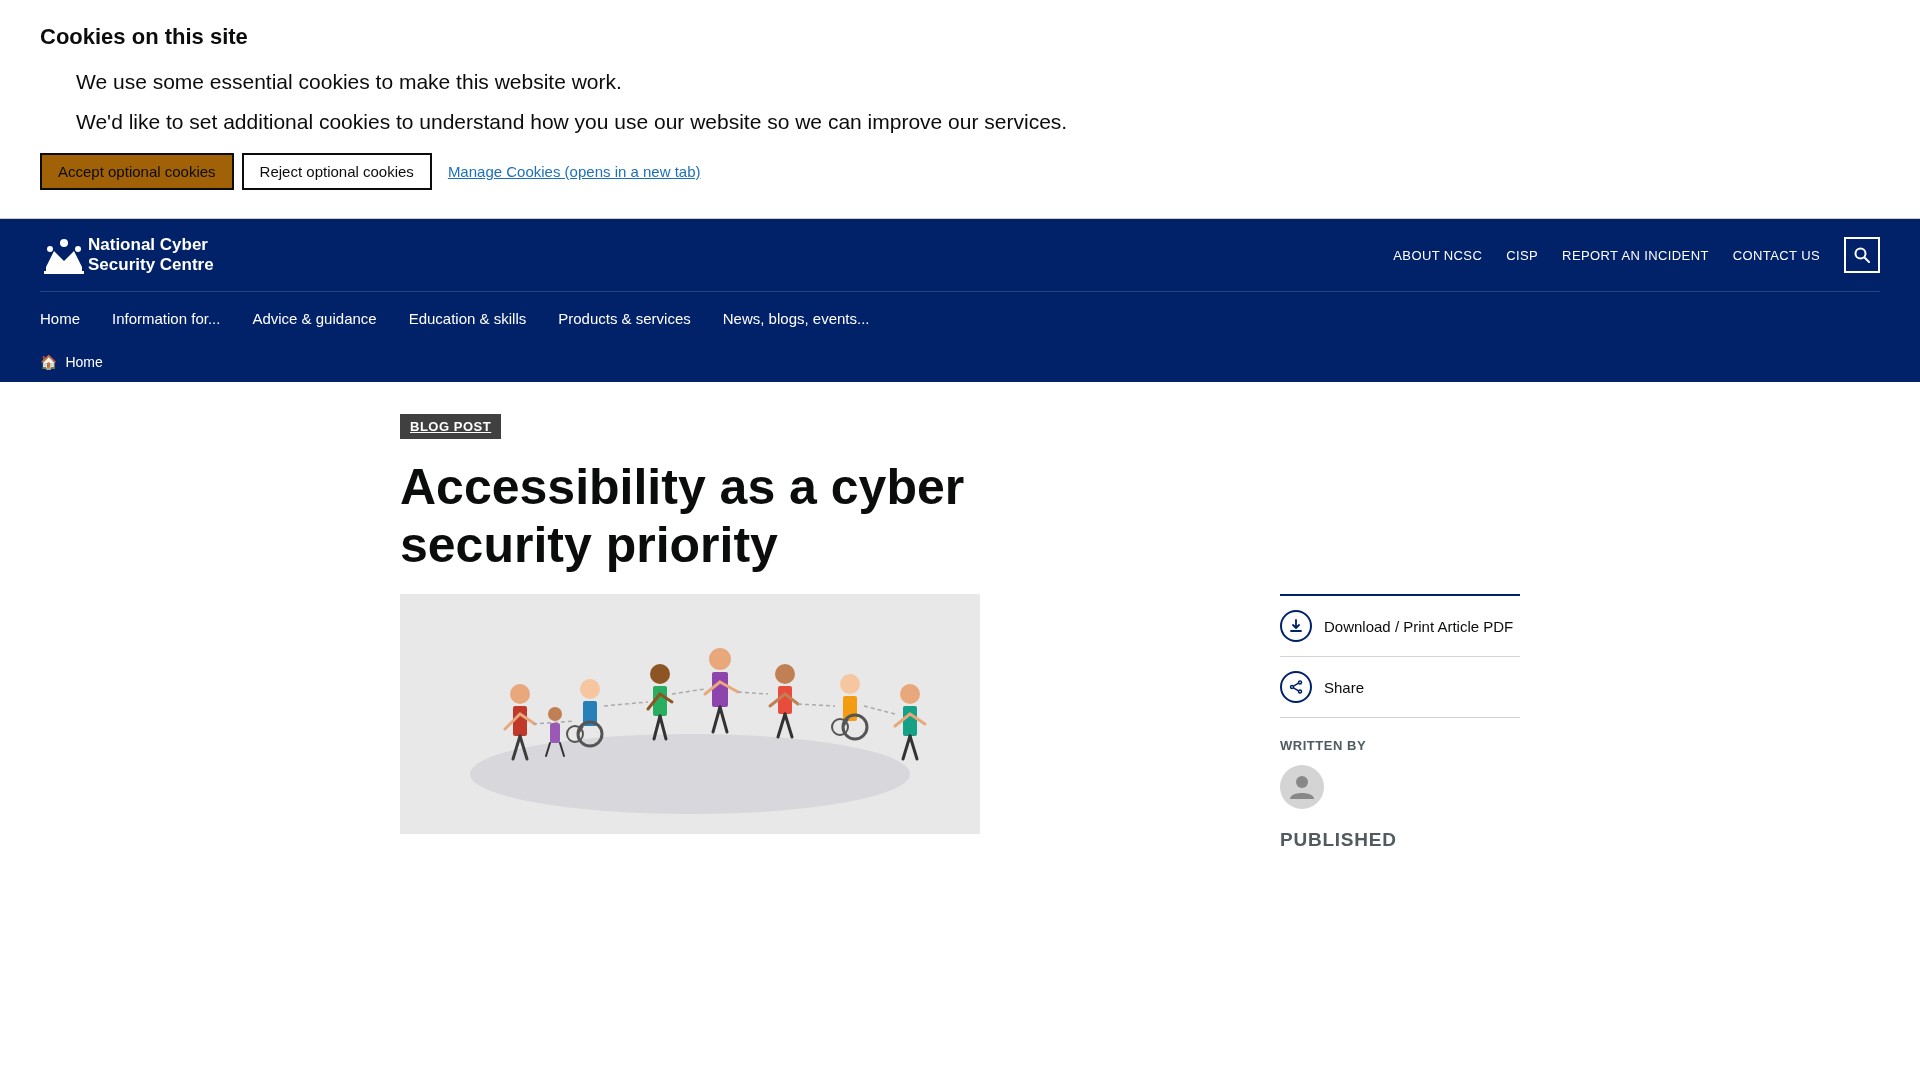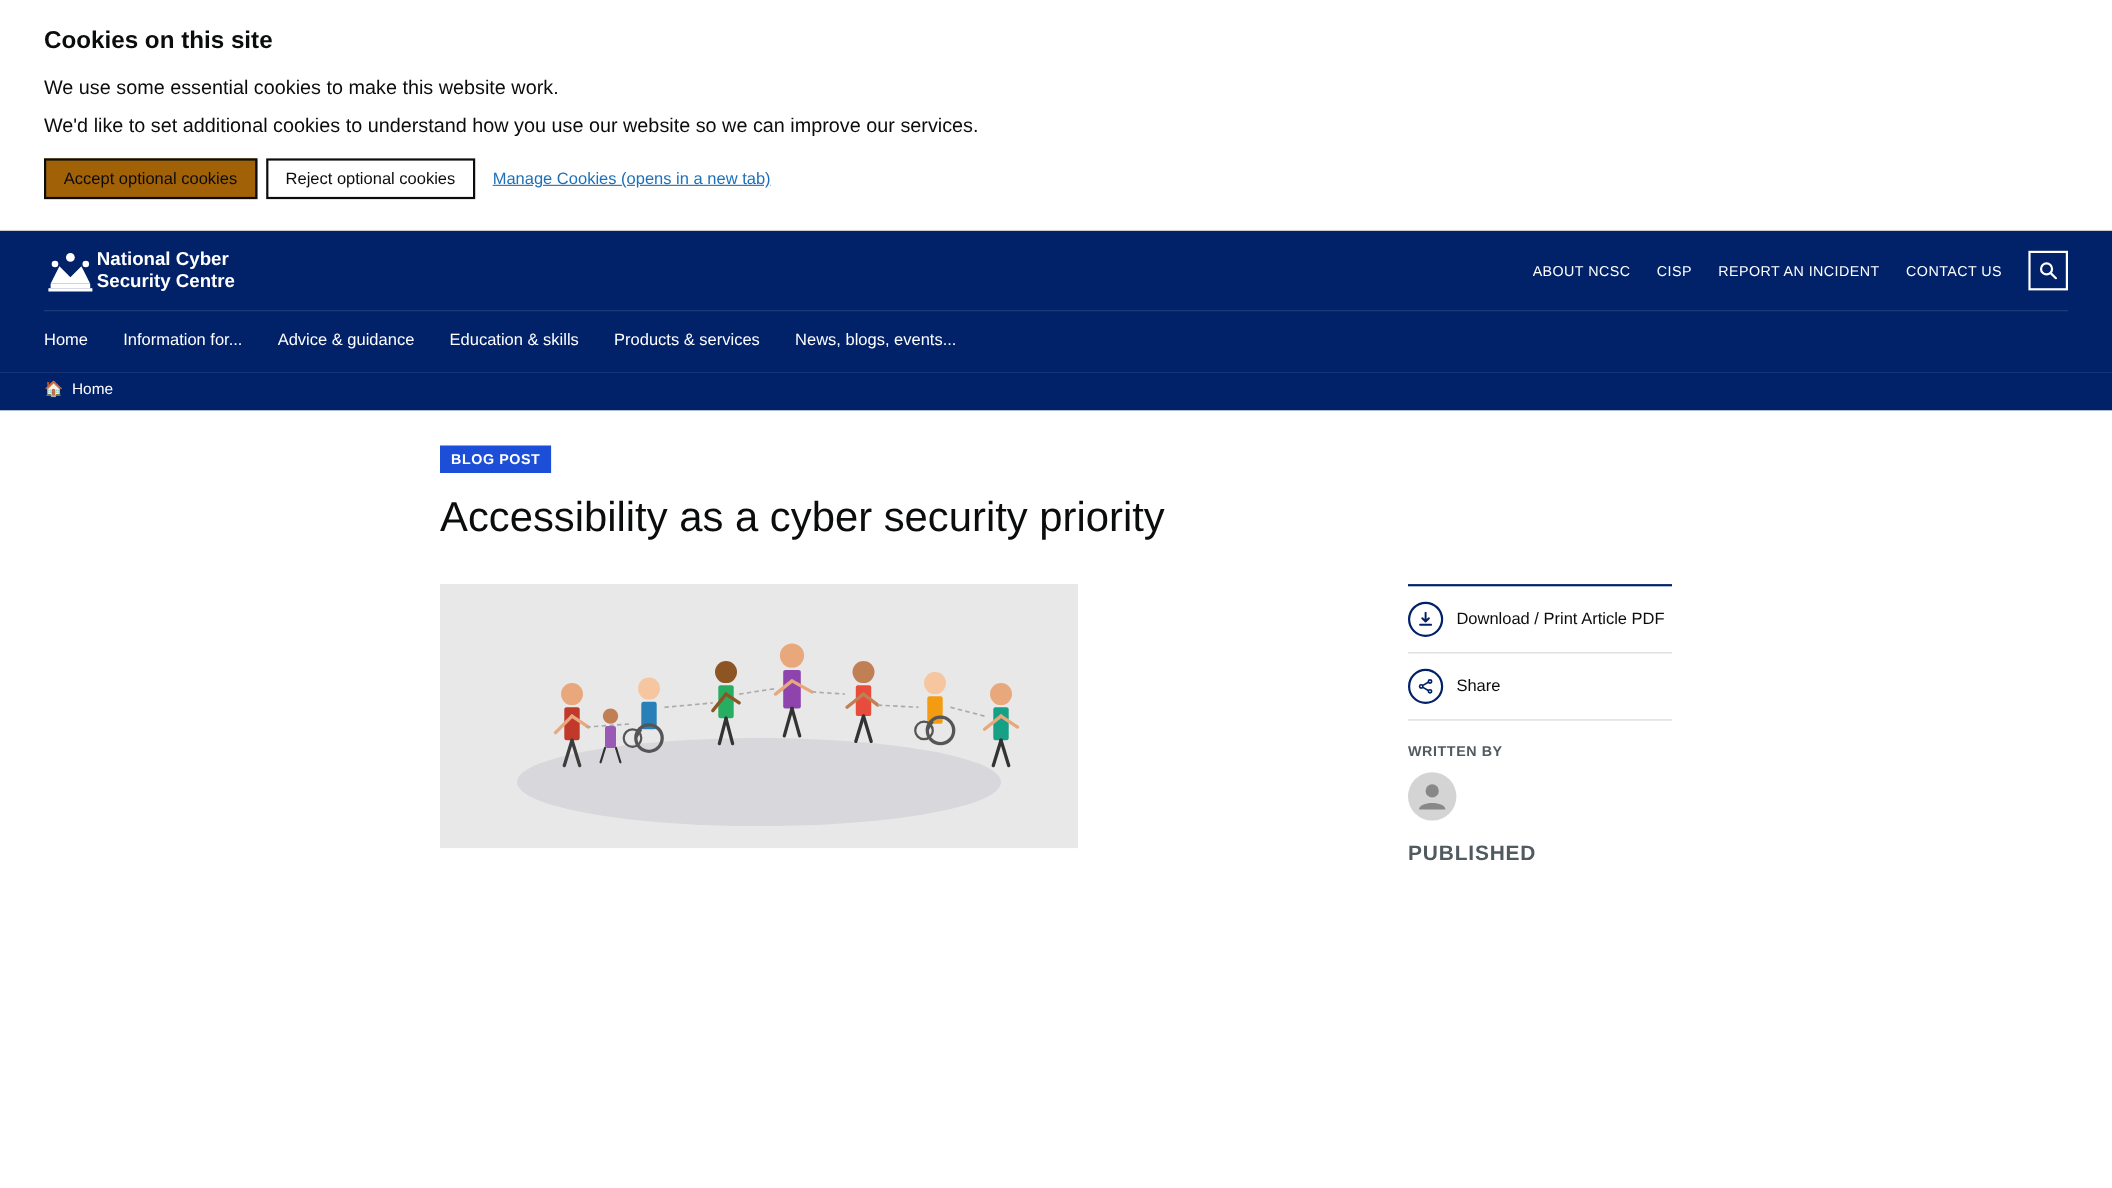--- a/index.html
+++ b/index.html
@@ -12,24 +12,25 @@
       padding: 24px 40px 28px 40px;
       max-width: 1920px;
     }
     .cookie-banner h2 {
       font-size: 22px;
       font-weight: 700;
       margin-bottom: 16px;
       color: #0b0c0c;
     }
     .cookie-banner p {
-      font-size: 18px;
+      font-size: 21px;
       color: #0b0c0c;
       margin-bottom: 8px;
       line-height: 1.5;
+      margin-left: 36px;
     }
     .cookie-buttons {
       display: flex;
       align-items: center;
       gap: 8px;
       margin-top: 16px;
       flex-wrap: wrap;
     }
     .btn-cookie-accept {
       background: #a16207;
@@ -151,35 +152,36 @@
     }
 
     
     .page-content {
       max-width: 1200px;
       margin: 0 auto;
       padding: 32px 40px;
     }
     .blog-tag {
       display: inline-block;
-      background: #1d4ed8;
+      background: #404040;
       color: #fff;
       font-size: 13px;
       font-weight: 700;
       padding: 5px 10px;
       margin-bottom: 20px;
       text-transform: uppercase;
       letter-spacing: 0.04em;
+      text-decoration: underline;
     }
     .article-title {
-      font-size: 38px;
-      font-weight: 400;
+      font-size: 50px;
+      font-weight: 700;
       color: #0b0c0c;
       line-height: 1.15;
-      margin-bottom: 37px;
+      margin-bottom: 20px;
       max-width: 760px;
     }
     .article-subtitle {
       font-size: 17px;
       color: #505a5f;
       margin-bottom: 28px;
       max-width: 760px;
     }
 
     .article-body {

